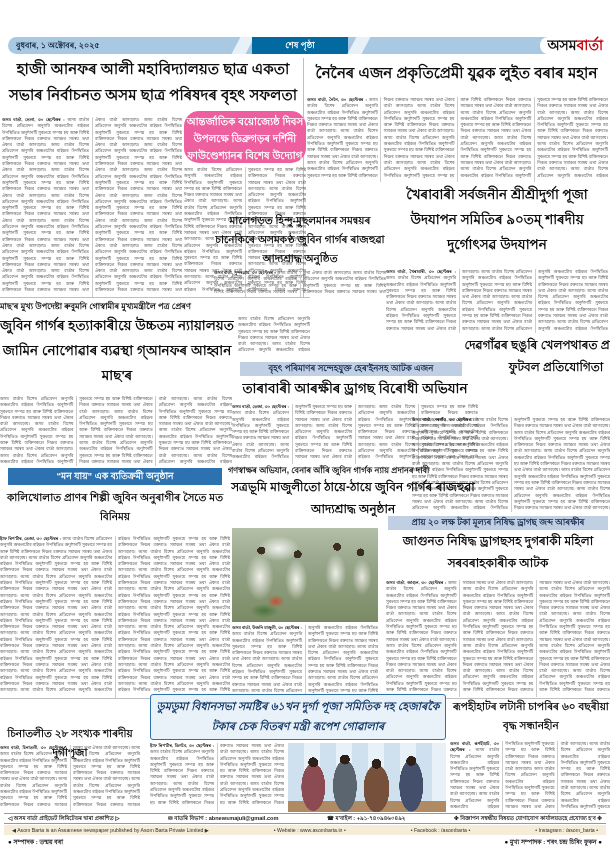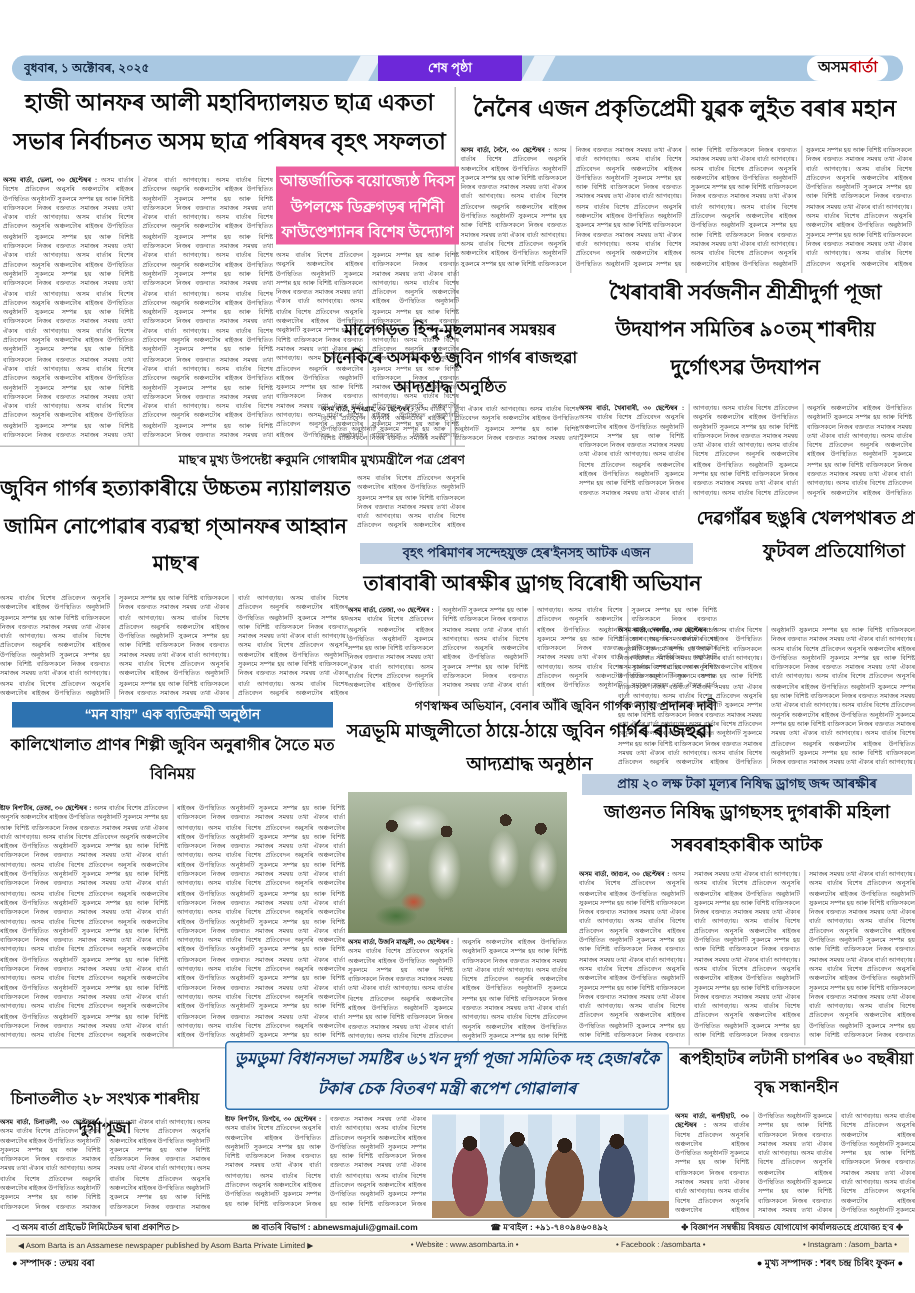--- a/index.html
+++ b/index.html
@@ -5,37 +5,37 @@
   html,body{margin:0;padding:0;}
   body{
     width:610px;height:862px;position:relative;background:#ffffff;
     font-family:"Liberation Sans", sans-serif;color:#1a1a1a;overflow:hidden;
   }
   .abs{position:absolute;box-sizing:border-box;overflow:hidden;}
   
   .topbar{left:8px;top:37px;width:594px;height:17px;background:#a9c8e2;border-radius:9px;}
   .topdate{left:16px;top:39px;width:200px;height:13px;font-size:8px;font-weight:bold;color:#10253f;}
   .wing{top:37px;height:17px;background:#e9f1f8;transform:skewX(-28deg);}
-  .badge{left:252px;top:37px;width:96px;height:17px;background:#6d28d9;color:#fff;
+  .badge{left:252px;top:37px;width:96px;height:17px;background:#0369a1;color:#fff;
     display:flex;align-items:center;justify-content:center;font-size:8.5px;font-weight:bold;}
-  .mast{right:18px;top:37px;height:17px;background:#fff;border-radius:8px;padding:0 7px;
-    display:flex;align-items:center;font-size:10px;font-weight:bold;position:absolute;}
+  .mast{right:0;top:37px;height:17px;background:#fff;border-radius:8px;padding:0 7px;
+    display:flex;align-items:center;font-size:14px;font-weight:bold;position:absolute;}
   .mast .m1{color:#111;}
   .mast .m2{color:#c2000a;}
   
   .hl{font-weight:bold;text-align:center;color:#0d0d0d;}
   .h-xl{font-size:15px;line-height:1.75;}
   .h-lg{font-size:13.5px;line-height:1.85;}
   .h-md{font-size:12px;line-height:1.8;}
   .h-sm{font-size:10.5px;line-height:1.8;}
-  .kick{font-weight:bold;text-align:right;font-size:8.2px;color:#111;}
+  .kick{font-weight:bold;text-align:left;font-size:8.2px;color:#111;}
   .kickstrip{background:#c0d0e2;color:#14284e;font-weight:bold;text-align:left;
     font-size:8.6px;display:flex;align-items:center;justify-content:center;}
   .pinkbox{background:#ee5f9f;color:#fff;font-weight:bold;text-align:center;
-    font-size:10.2px;line-height:1.65;padding:3px 2px;}
+    font-size:10.2px;line-height:1.65;padding:3px 2px;border-radius:15px;}
   .bluebox{background:#2d72b0;color:#fff;font-weight:bold;text-align:center;
     font-size:9.2px;display:flex;align-items:center;justify-content:center;}
   .borderbox{border:1.5px solid #2d72b0;background:#eaf2f9;color:#123a6b;font-weight:bold;
     text-align:center;font-size:11px;line-height:1.8;border-radius:3px;
     display:flex;align-items:center;justify-content:center;padding:1px 4px;font-style:italic;}
   
   .bt{font-size:4.2px;line-height:1.5;text-align:justify;color:#2b2b2b;
     column-gap:6px;column-rule:1px solid #cccccc;}
   .c2{column-count:2;} .c3{column-count:3;} .c4{column-count:4;} .c1{column-count:1;}
   .dl{font-weight:bold;color:#000;}

